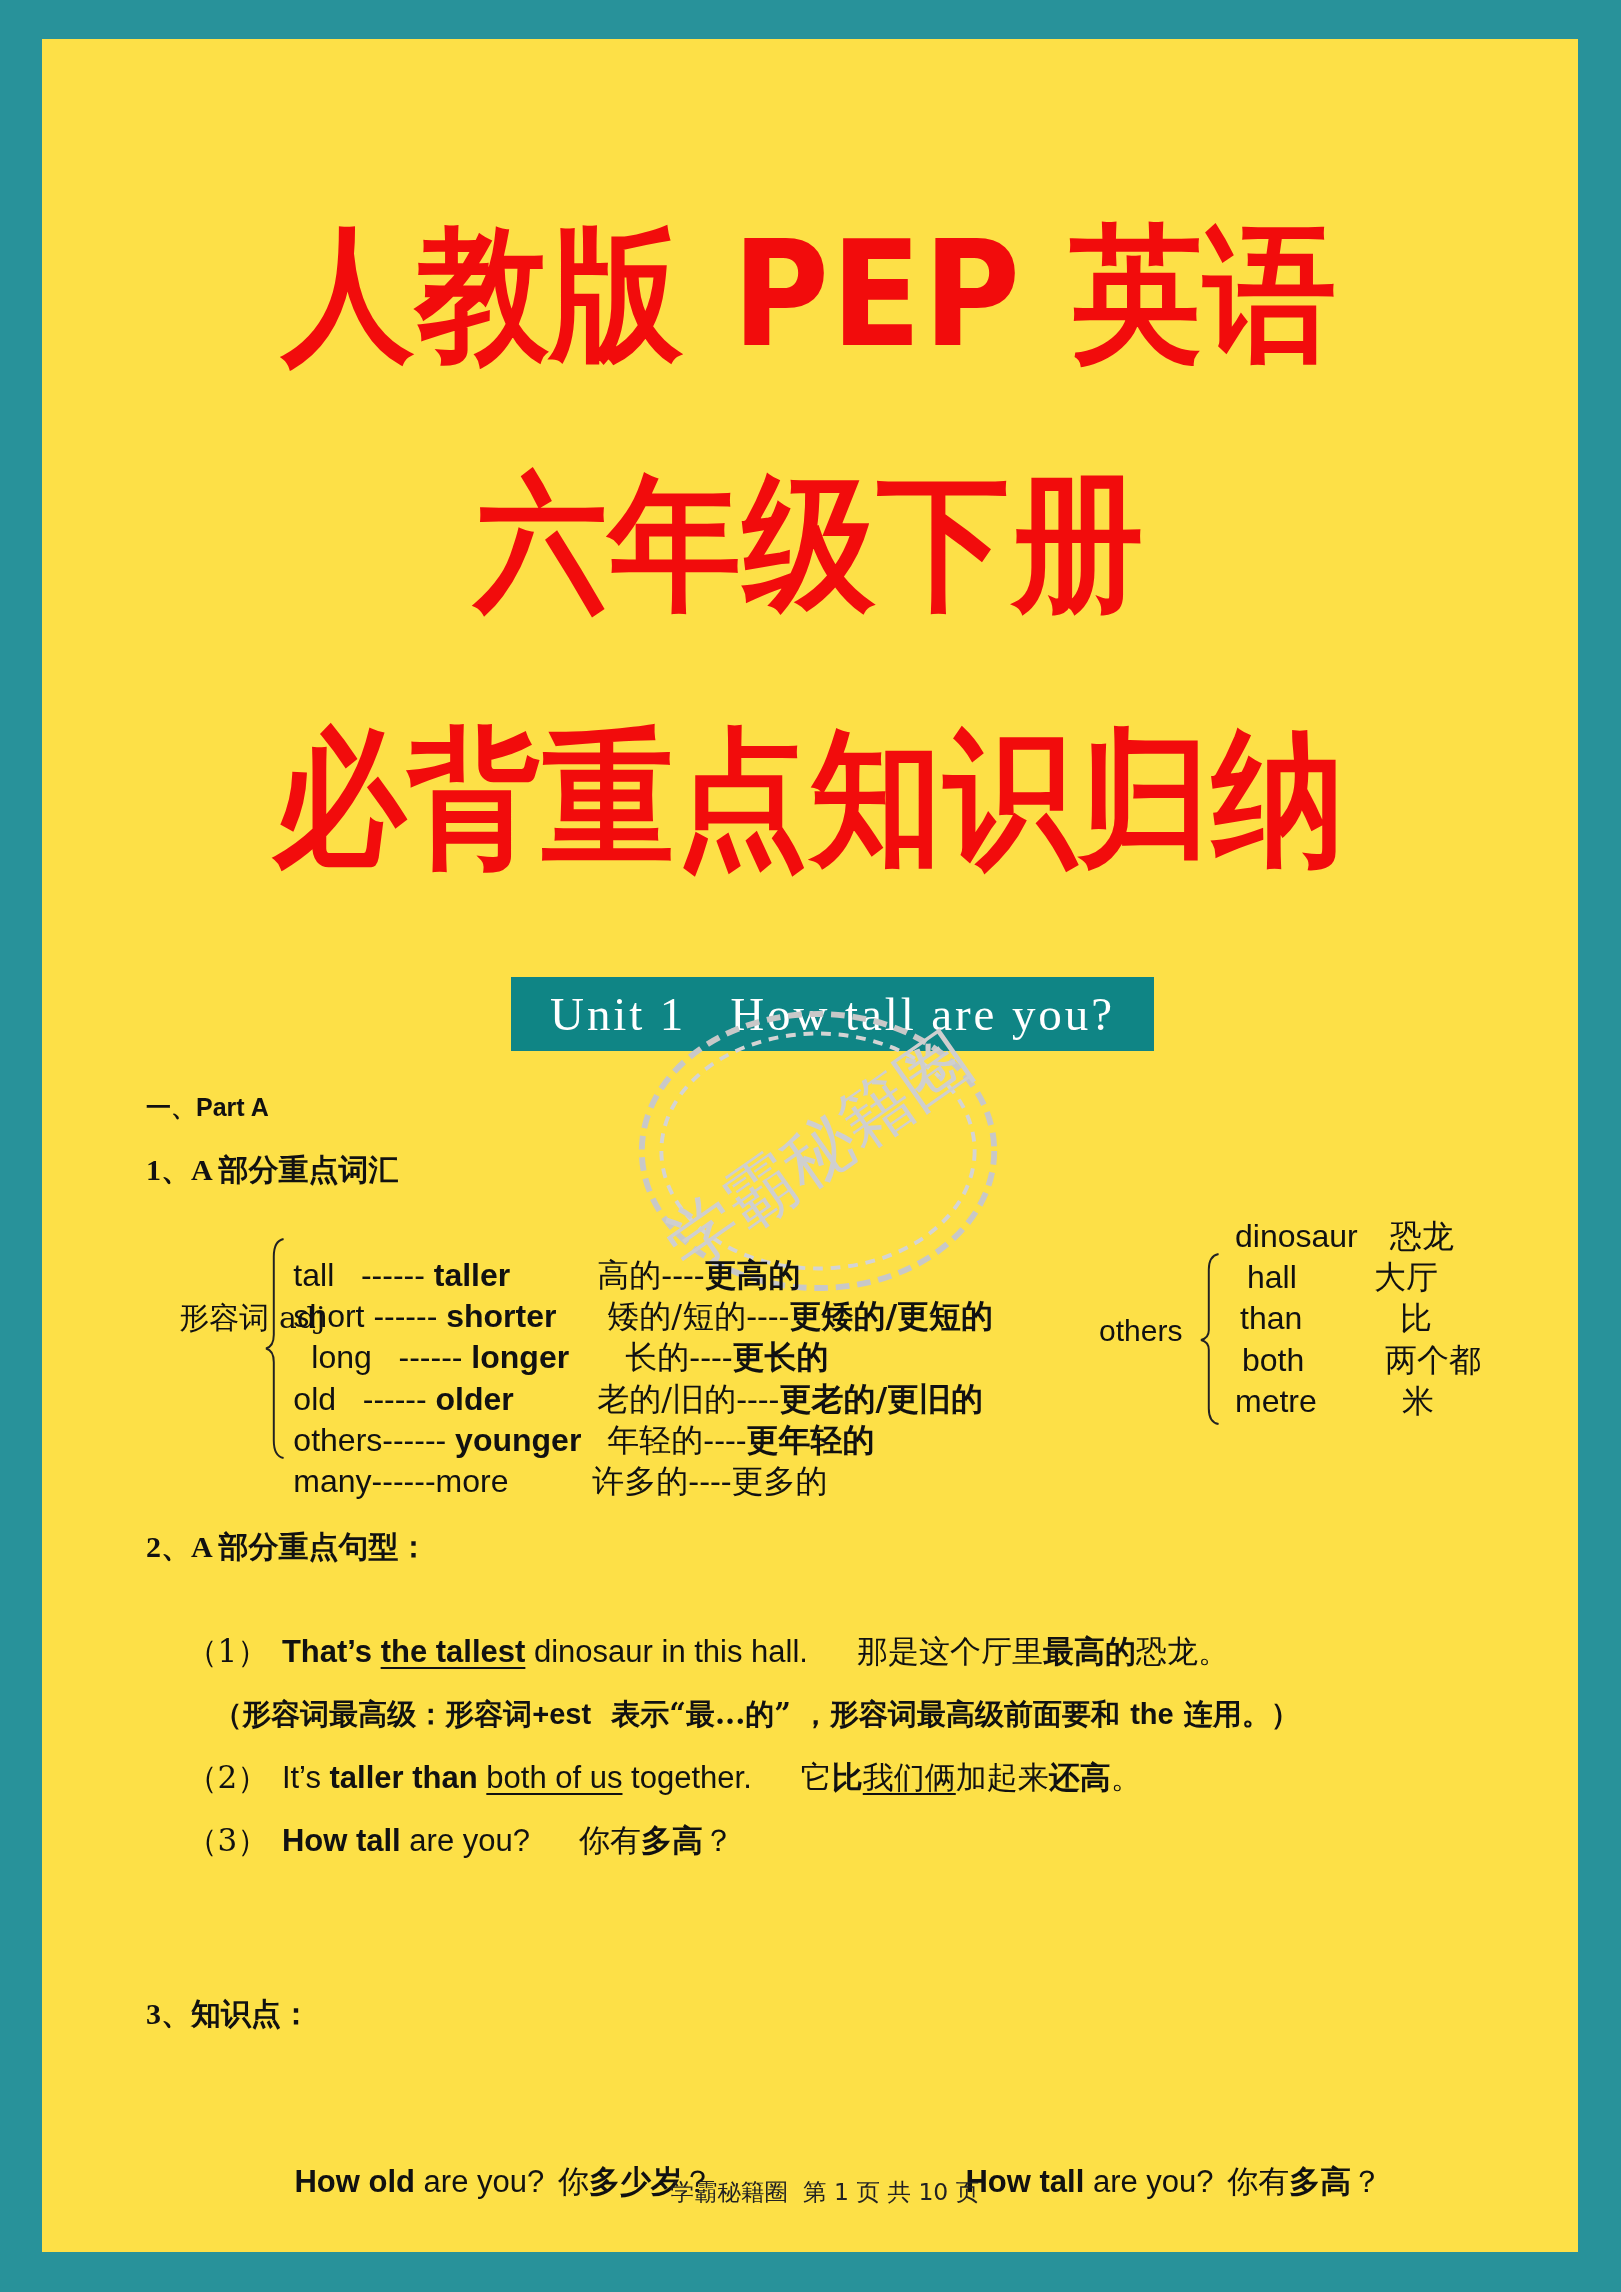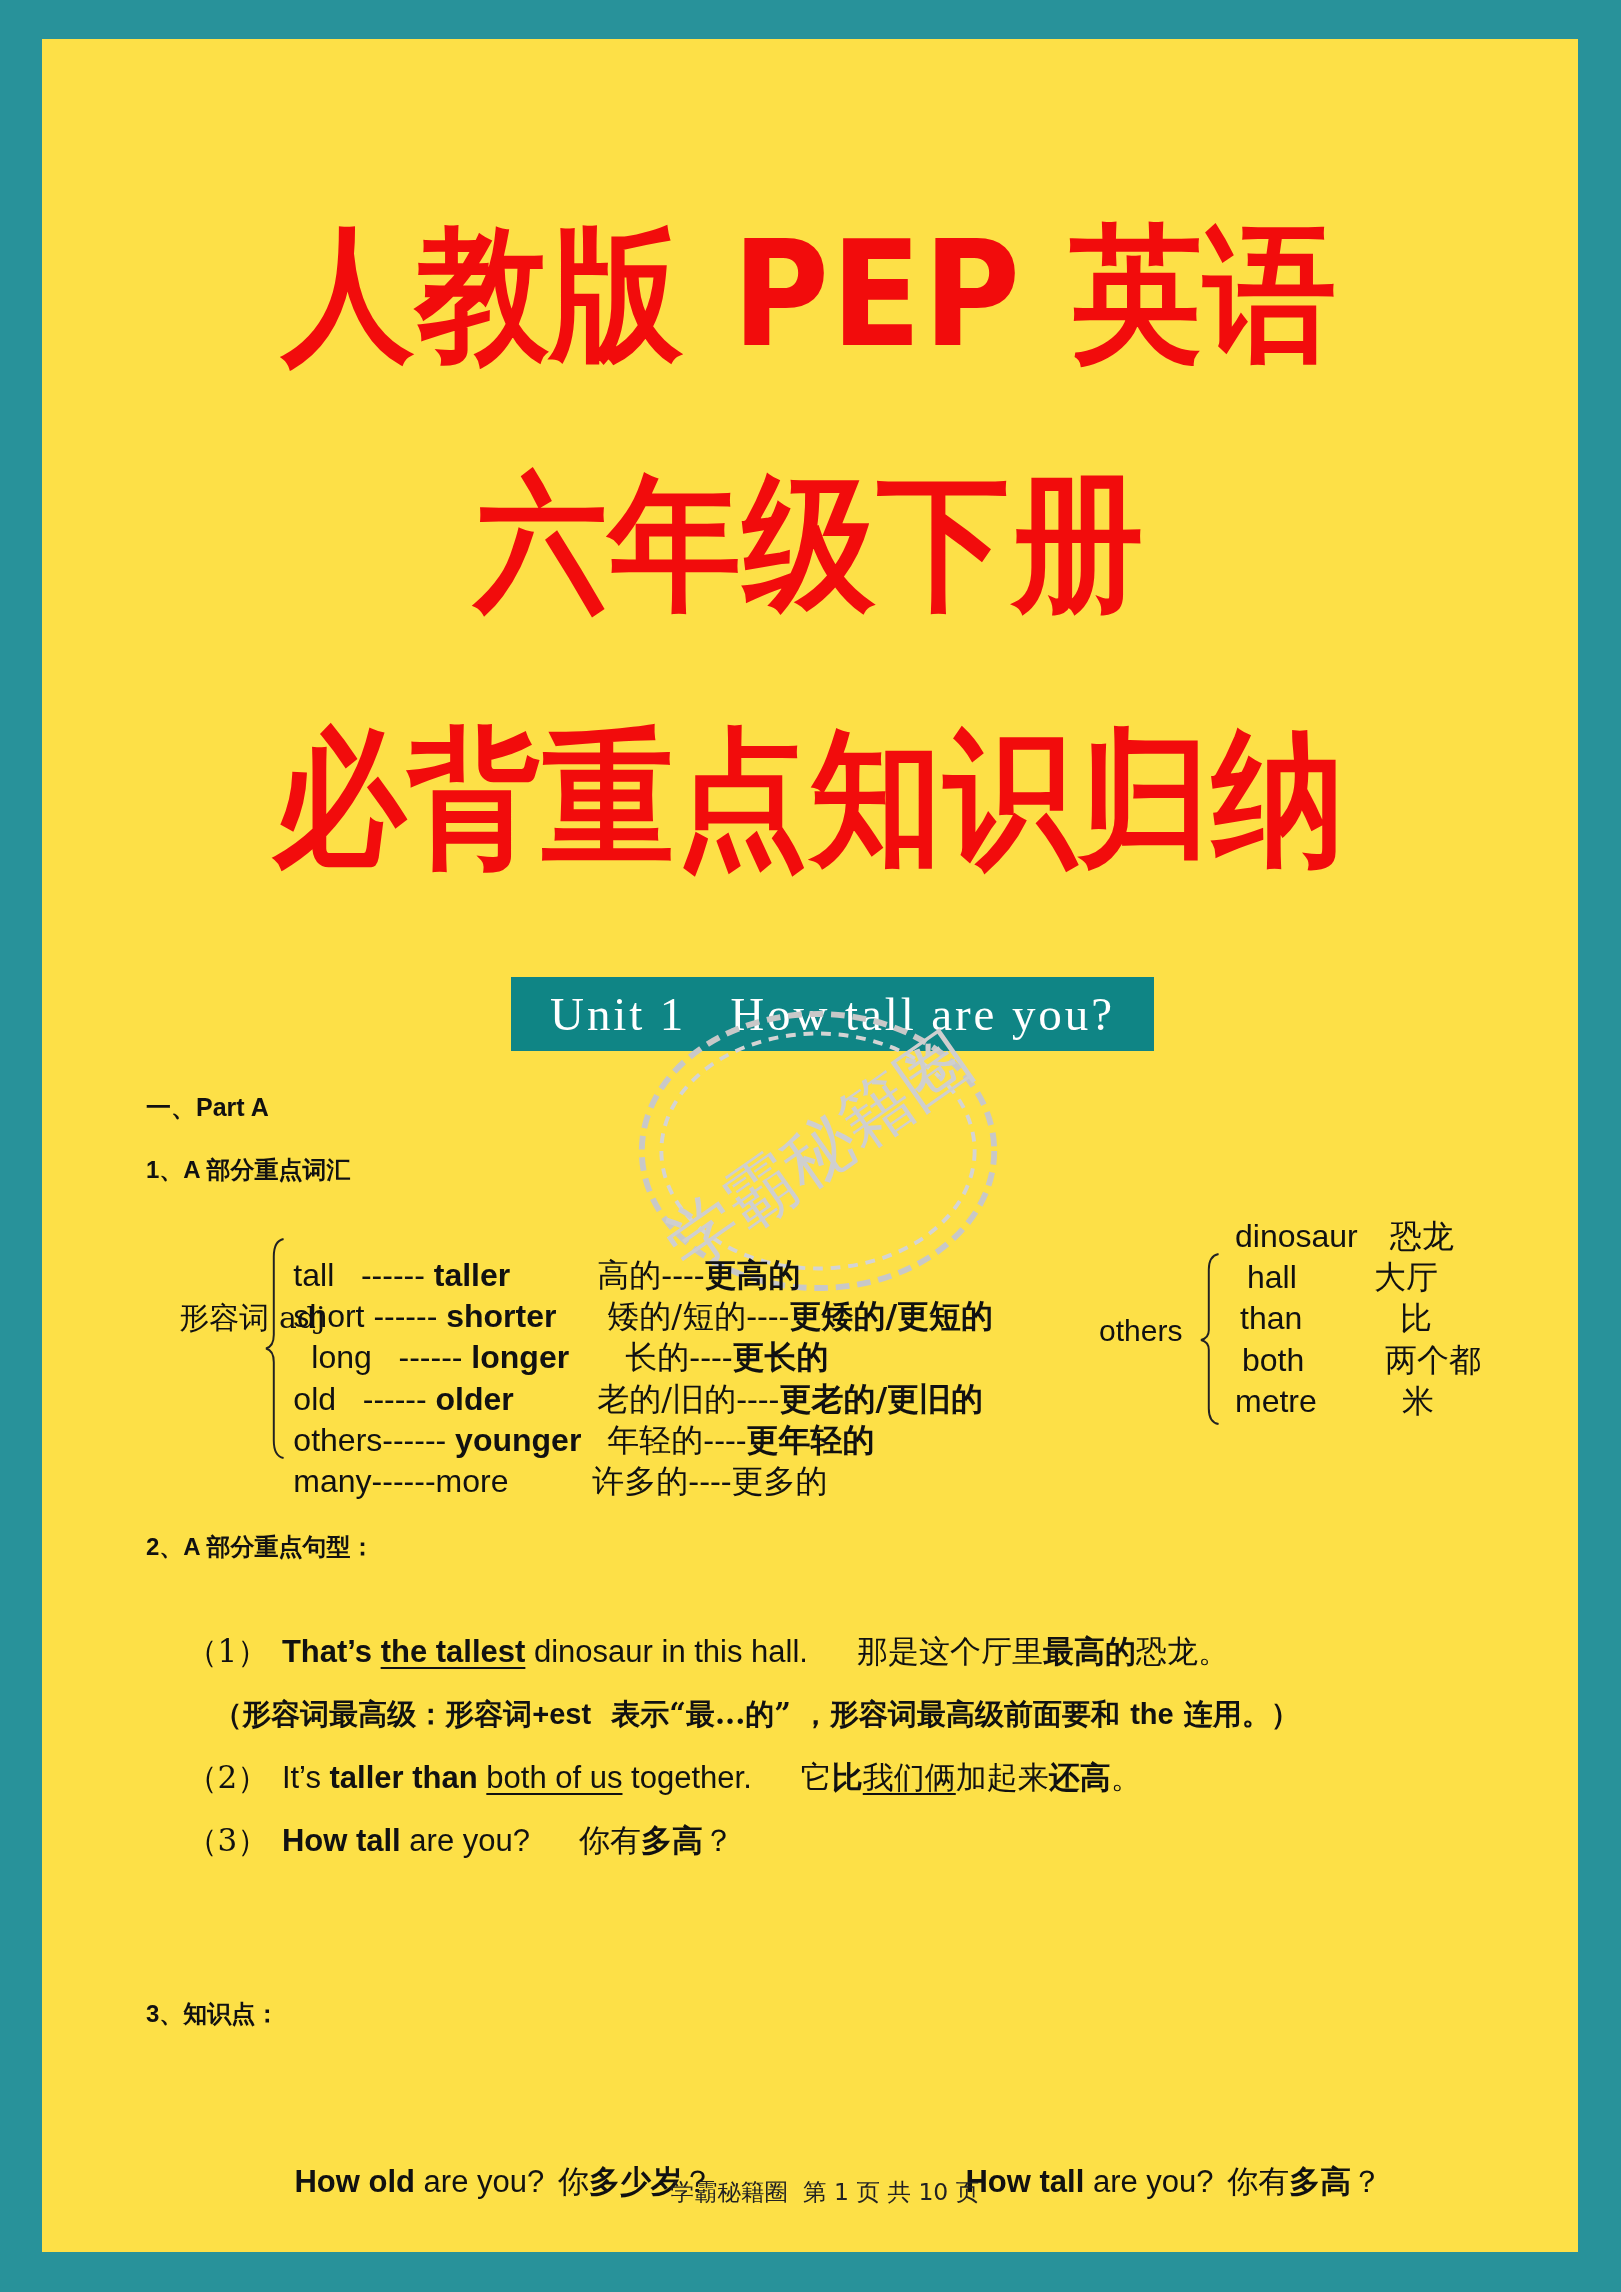--- a/index.html
+++ b/index.html
@@ -47,21 +47,21 @@
     position: absolute;
     left: 590px; top: 965px;
     width: 372px; height: 294px;
     pointer-events: none;
   }
 
   .txt { position: absolute; white-space: pre; font-size: 31px; line-height: 39px; }
   .b { font-weight: bold; }
   .u { text-decoration: underline; text-underline-offset: 4.9px; text-decoration-thickness: 2px; }
   .h1 { font-size: 25px; font-weight: bold; }
-  .h2 { font-size: 24px; font-weight: bold; }
+  .h2 { font-size: 30px; font-weight: bold; font-family: Liberation Serif, serif; }
 
   .brace { position: absolute; }
   .vocab-row { position: absolute; white-space: pre; font-size: 32px; line-height: 39px; }
   .cn { font-family: "DejaVu Serif", serif; }
 
   .footer {
     position: absolute; left: 0; width: 100%;
     top: 2107px; text-align: center;
     font-size: 23.5px; color: #222;
     font-family: "DejaVu Sans", sans-serif;

